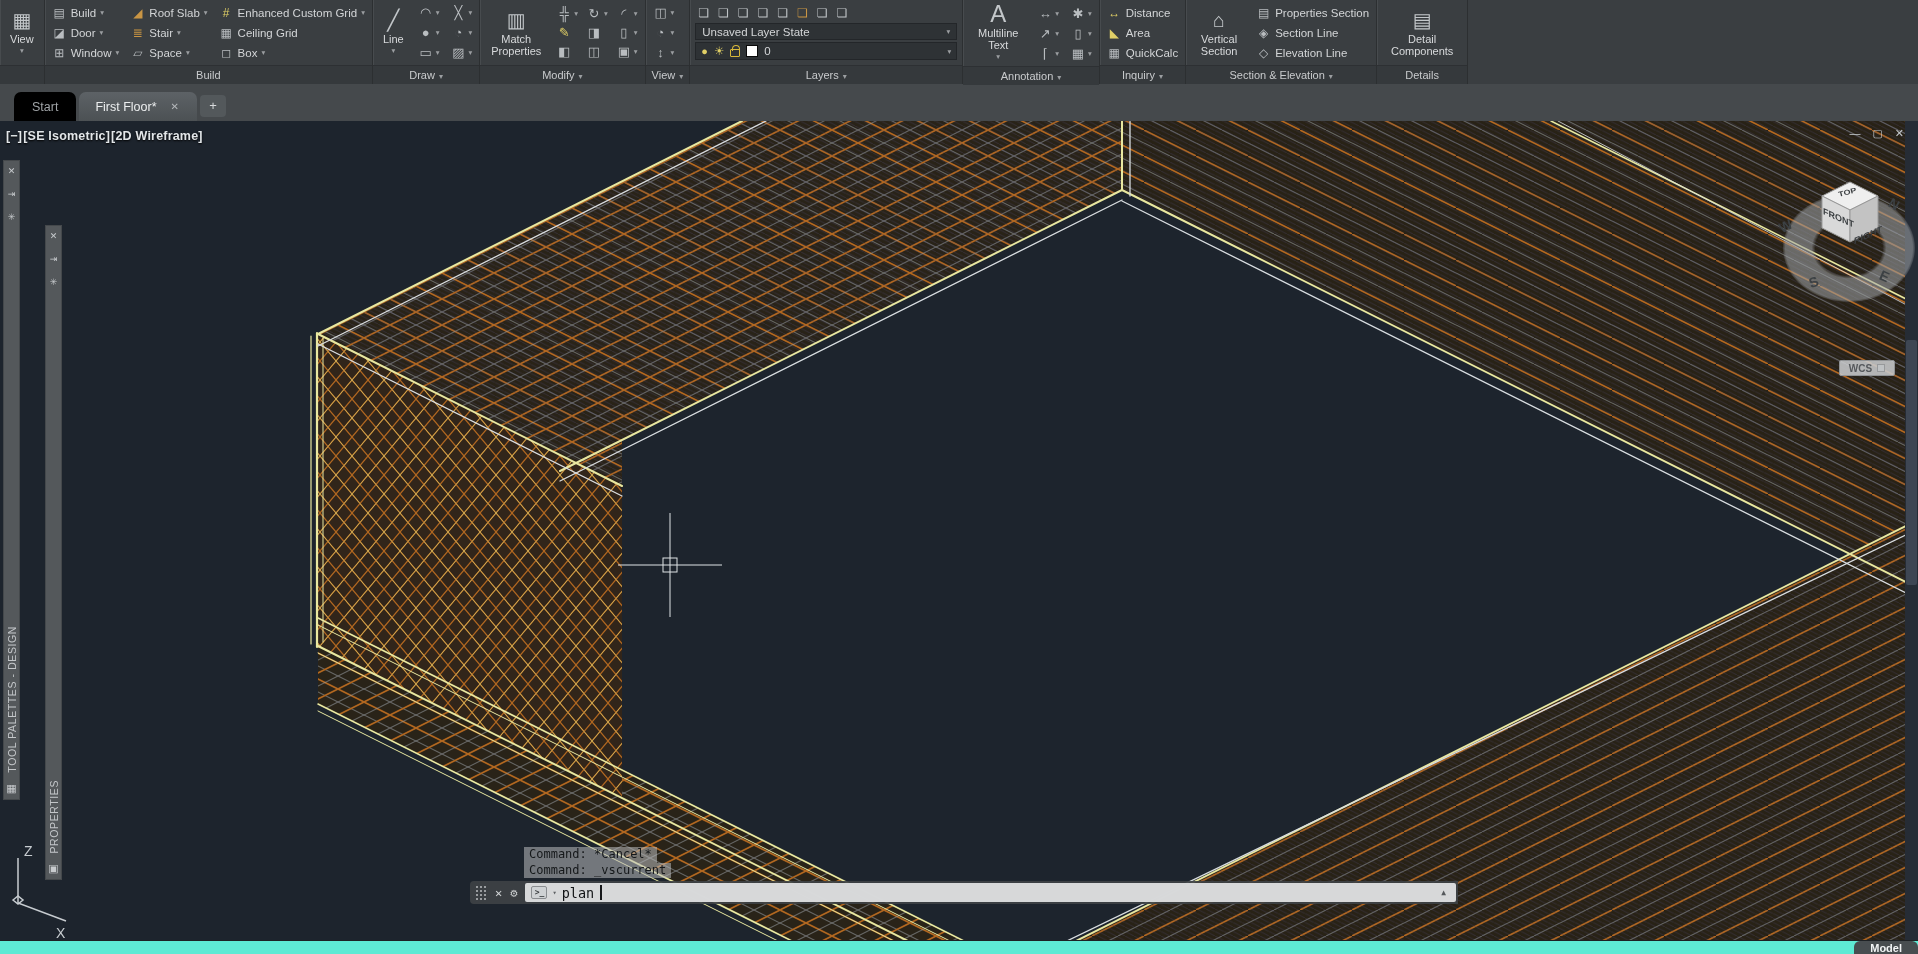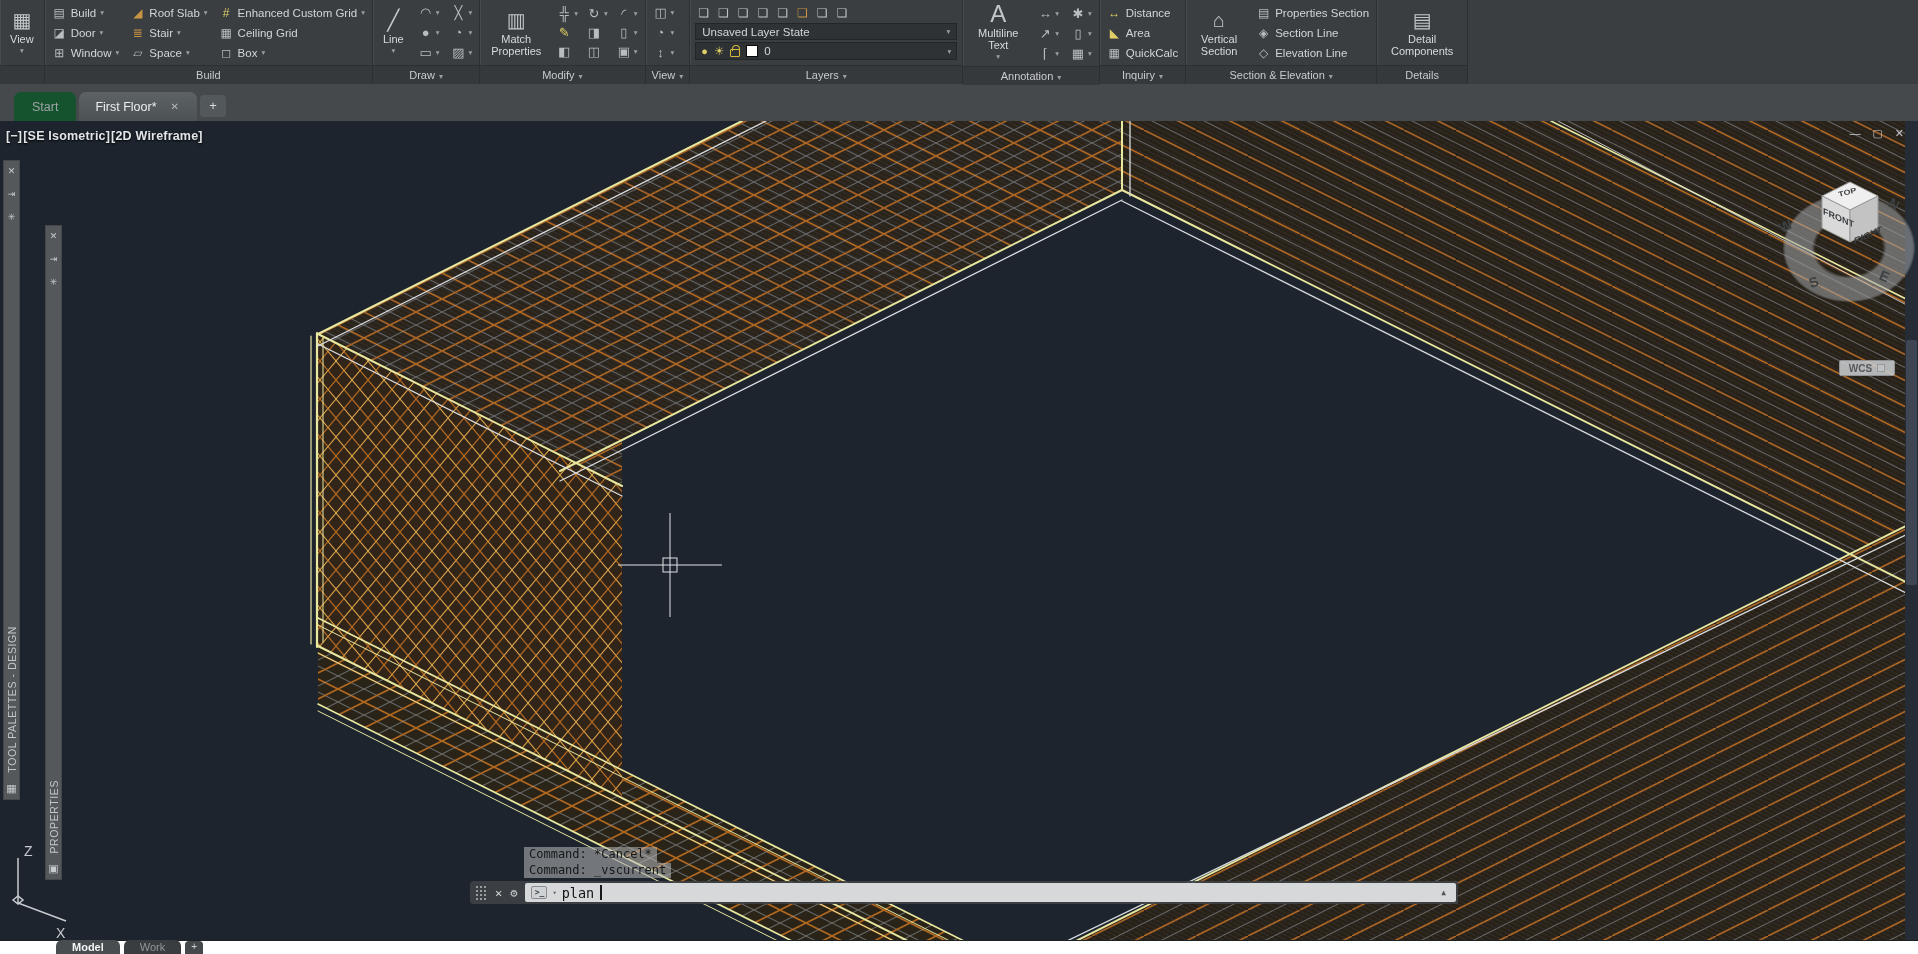--- a/index.html
+++ b/index.html
@@ -37,21 +37,21 @@
              height:18px; padding:0 5px; gap:6px; font-size:11.5px; }
   .swatch { width:12px; height:12px; background:#fff; border:1px solid #0a0a0a; }
   .minilock { width:10px; height:8px; border:1.5px solid #d8b83a; border-radius:1px; position:relative; margin-top:4px;}
   .minilock:before { content:""; position:absolute; left:1px; top:-5px; width:6px; height:5px;
                      border:1.5px solid #d8b83a; border-bottom:none; border-radius:4px 4px 0 0; }
   .ribbon-rest { flex:1; background:#3a3e41; }
 
   
   .filetabs { height:37px; background:#45494c; display:flex; align-items:flex-end; padding-left:14px; gap:3px; }
   .ftab { height:29px; display:flex; align-items:center; padding:0 18px; font-size:12.5px;
-          border-radius:7px 7px 0 0; background:#14532d; color:#9fa3a6; gap:14px;}
+          border-radius:7px 7px 0 0; background:#000000; color:#9fa3a6; gap:14px;}
   .ftab.active { background:linear-gradient(#5d6266,#4c5154); color:#eceeef;padding-left:16px; }
   .ftab .tclose { font-size:10px; color:#b4b7ba; }
   .ftab-add { height:22px; width:26px; margin-bottom:4px; background:#53585b; border-radius:4px;
               color:#d8dadc; font-size:13px; text-align:center; line-height:21px; }
 
   
   .viewport { position:relative; height:819px; background:var(--viewport-bg,#1d242d); overflow:hidden; }
   .draw { position:absolute; inset:0; width:100%; height:100%; display:block; }
   .h-or { stroke:var(--hatch-orange); fill:none; }
   .h-gr { stroke:var(--hatch-gray); fill:none; opacity:.55;}
@@ -92,21 +92,21 @@
   .cmd-field { flex:1; height:19px; margin-right:2px; background:rgba(223,224,225,.95); border-radius:2px;
                display:flex; align-items:center; gap:5px; padding:0 6px; }
   .cmd-prompt { width:16px; height:13px; border:1px solid #8a8d90; background:#cfd2d4; border-radius:2px;
                 font-size:8px; line-height:12px; text-align:center; color:#3e4144; font-weight:bold;}
   .cmd-dd { font-size:7px; color:#5e6164; }
   .cmd-text { font-size:13.5px; color:#121416; }
   .caret { display:inline-block; width:1.5px; height:15px; background:#17191b; vertical-align:middle; margin-left:1px;}
   .cmd-up { margin-left:auto; font-size:8px; color:#55585b; padding-right:4px;}
 
   
-  .bottombar { height:14px; background:#ffffff; border-top:1px solid #1e2124; display:flex; align-items:flex-end; padding-left:56px; gap:4px; }
+  .bottombar { height:14px; background:#5eead4; border-top:1px solid #1e2124; display:flex; align-items:flex-end; padding-left:56px; gap:4px;flex-direction:column; }
   .btab { font-size:11px; padding:0 16px; border-radius:6px 6px 0 0; height:14px; line-height:14px; }
   .btab.active { background:#484d50; color:#f2f4f5; font-weight:bold; }
   .btab.idle { background:#393d40; color:#93969a; }
   .btab-add { width:18px; height:13px; background:#44484b; border-radius:4px 4px 0 0; color:#cfd2d4;
               text-align:center; line-height:12px; font-size:10px; }
 </style>
 </head>
 <body>
 
 <div class="ribbon">

